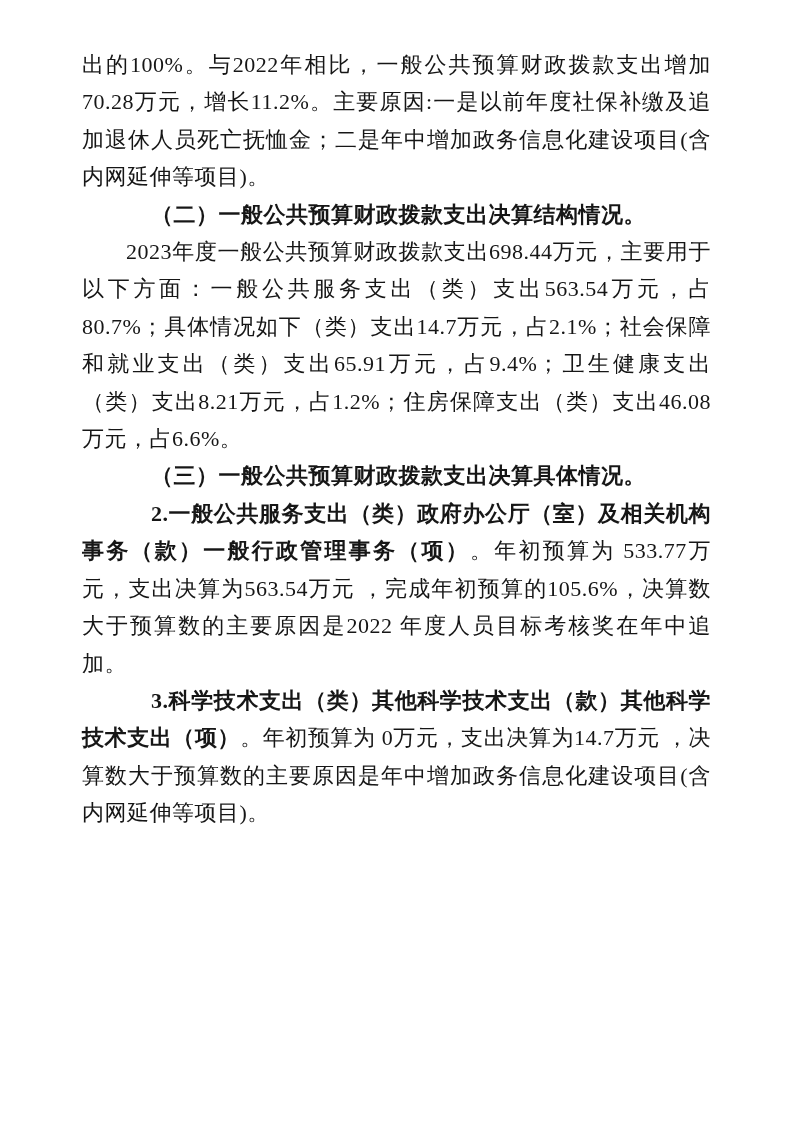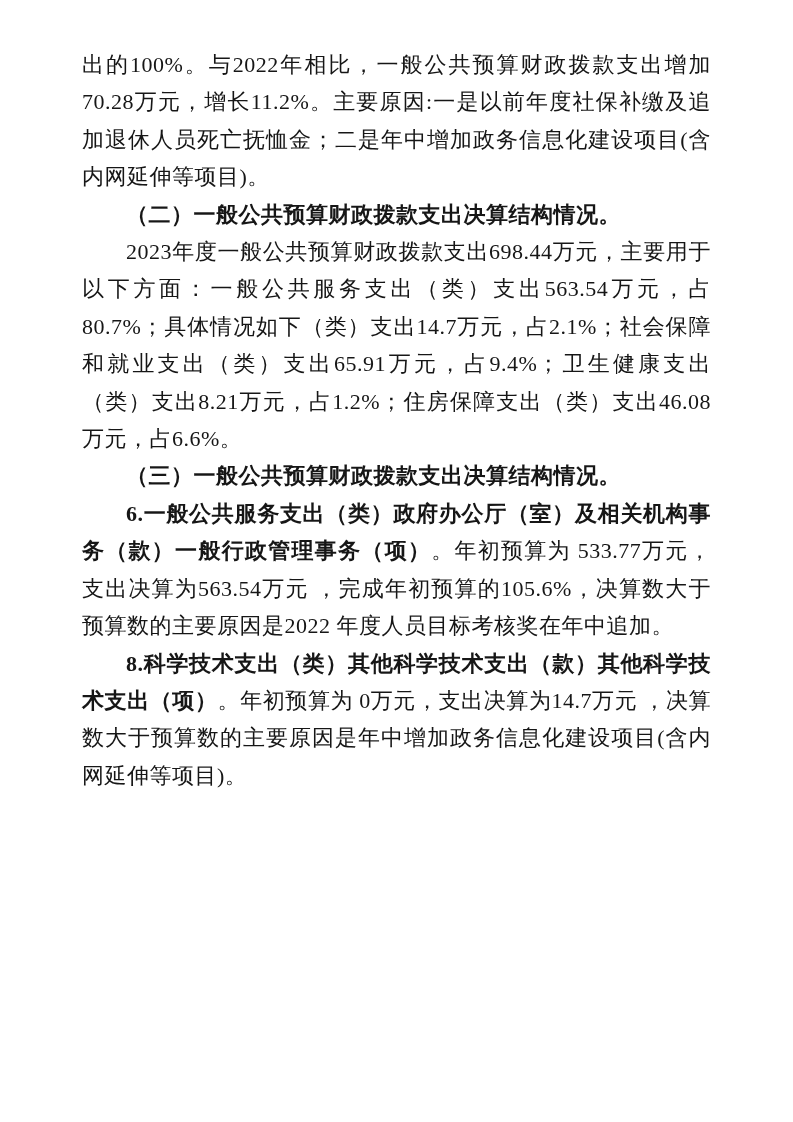--- a/index.html
+++ b/index.html
@@ -28,20 +28,21 @@
     line-height: 37.4px;
     text-align: justify;
     text-justify: inter-character;
     letter-spacing: 0.5px;
   }
   .para.indent {
     text-indent: 2em;
   }
   .bold {
     font-weight: bold;
+    margin-left: 25px;
   }
   .page-number {
     position: absolute;
     left: 698px;
     top: 1090px;
     font-size: 11px;
     letter-spacing: 1px;
     color: #222222;
   }
 </style>
@@ -50,23 +51,23 @@
 
 <div class="page">
   <div class="content">
 
     <p class="para">出的100%。与2022年相比，一般公共预算财政拨款支出增加70.28万元，增长11.2%。主要原因:一是以前年度社保补缴及追加退休人员死亡抚恤金；二是年中增加政务信息化建设项目(含内网延伸等项目)。</p>
 
     <p class="para indent bold">（二）一般公共预算财政拨款支出决算结构情况。</p>
 
     <p class="para indent">2023年度一般公共预算财政拨款支出698.44万元，主要用于以下方面：一般公共服务支出（类）支出563.54万元，占80.7%；具体情况如下（类）支出14.7万元，占2.1%；社会保障和就业支出（类）支出65.91万元，占9.4%；卫生健康支出（类）支出8.21万元，占1.2%；住房保障支出（类）支出46.08万元，占6.6%。</p>
 
-    <p class="para indent bold">（三）一般公共预算财政拨款支出决算结构情况。</p>
+    <p class="para indent bold">（三）一般公共预算财政拨款支出决算具体情况。</p>
 
 
-    <p class="para indent"><span class="bold">6.一般公共服务支出（类）政府办公厅（室）及相关机构事务（款）一般行政管理事务（项）</span><span>。年初预算为 533.77万元，支出决算为563.54万元 ，完成年初预算的105.6%，决算数大于预算数的主要原因是2022 年度人员目标考核奖在年中追加。</span></p>
+    <p class="para indent"><span class="bold">2.一般公共服务支出（类）政府办公厅（室）及相关机构事务（款）一般行政管理事务（项）</span><span>。年初预算为 533.77万元，支出决算为563.54万元 ，完成年初预算的105.6%，决算数大于预算数的主要原因是2022 年度人员目标考核奖在年中追加。</span></p>
 
-    <p class="para indent"><span class="bold">8.科学技术支出（类）其他科学技术支出（款）其他科学技术支出（项）</span><span>。年初预算为 0万元，支出决算为14.7万元 ，决算数大于预算数的主要原因是年中增加政务信息化建设项目(含内网延伸等项目)。</span></p>
+    <p class="para indent"><span class="bold">3.科学技术支出（类）其他科学技术支出（款）其他科学技术支出（项）</span><span>。年初预算为 0万元，支出决算为14.7万元 ，决算数大于预算数的主要原因是年中增加政务信息化建设项目(含内网延伸等项目)。</span></p>
 
   </div>
 
   <div class="page-number">-13-</div>
 </div>
 
 </body></html>

